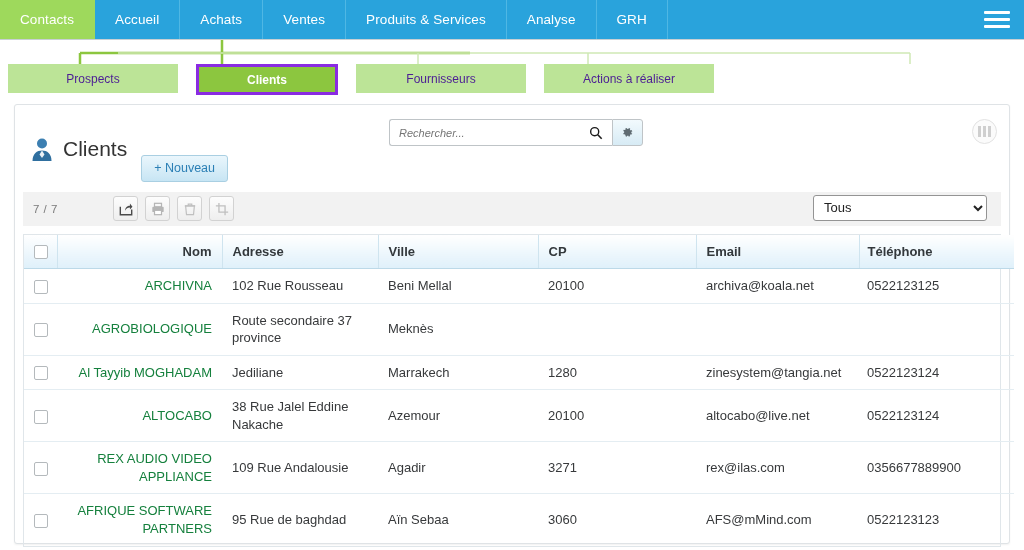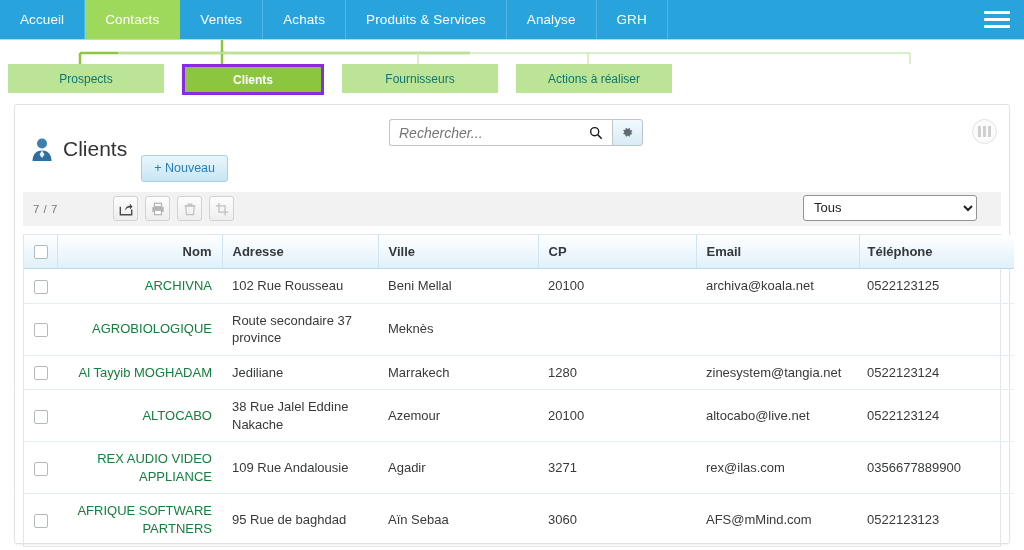--- a/index.html
+++ b/index.html
@@ -70,27 +70,27 @@
     pointer-events: none;
   }
   .subnav {
     position: absolute;
     left: 8px;
     top: 24px;
     display: flex;
     gap: 18px;
   }
   .subnav-item {
-    width: 156px;
+    width: 170px;
     height: 29px;
     display: flex;
     align-items: center;
     justify-content: center;
     background: #bce497;
-    color: #0f766e;
+    color: #4c1d95;
     font-size: 12px;
     cursor: pointer;
     border: 1px solid #bce497;
   }
   .subnav-item.active {
     background: #8cc63f;
     color: #ffffff;
     border: 3px solid #8a2be2;
     font-weight: bold;
     width: 142px;
@@ -148,21 +148,21 @@
     background: #ffffff;
     border: 1px solid #bfc4c7;
     border-right: none;
     border-radius: 3px 0 0 3px;
     padding: 0 6px 0 9px;
   }
   .search-field input {
     flex: 1;
     border: none;
     outline: none;
-    font-size: 14px;
+    font-size: 11px;
     font-style: italic;
     color: #1d4ed8;
     font-family: "Liberation Sans", sans-serif;
     background: transparent;
   }
   .search-go {
     display: flex; align-items: center; justify-content: center;
     width: 20px;
     cursor: pointer;
   }
@@ -213,21 +213,21 @@
     width: 25px; height: 25px;
     background: linear-gradient(to bottom, #fdfdfd 0%, #eeeeee 100%);
     border: 1px solid #d2d2d2;
     border-radius: 3px;
     margin-right: 7px;
     display: flex; align-items: center; justify-content: center;
     cursor: pointer;
   }
   .filter-select {
     position: absolute;
-    right: 24px;
+    right: 14px;
     top: 3px;
     width: 174px;
     height: 26px;
     font-size: 13px;
     font-family: "Liberation Sans", sans-serif;
     border: 1px solid #949494;
     border-radius: 3px;
     background: #ffffff;
     padding: 0 6px;
     color: #222222;
@@ -293,31 +293,31 @@
     align-items: center;
     padding: 14px 12px 0 0;
     font-size: 12.5px;
     color: #3a3a3a;
   }
 </style>
 </head>
 <body>
 
 <div class="topnav">
+  <div class="topnav-item active">
+    <span>Contacts</span>
+  </div>
   <div class="topnav-item">
     <span>Accueil</span>
   </div>
-  <div class="topnav-item active">
-    <span>Contacts</span>
+  <div class="topnav-item">
+    <span>Achats</span>
   </div>
   <div class="topnav-item">
     <span>Ventes</span>
-  </div>
-  <div class="topnav-item">
-    <span>Achats</span>
   </div>
   <div class="topnav-item">
     <span>Produits &amp; Services</span>
   </div>
   <div class="topnav-item">
     <span>Analyse</span>
   </div>
   <div class="topnav-item">
     <span>GRH</span>
   </div>

